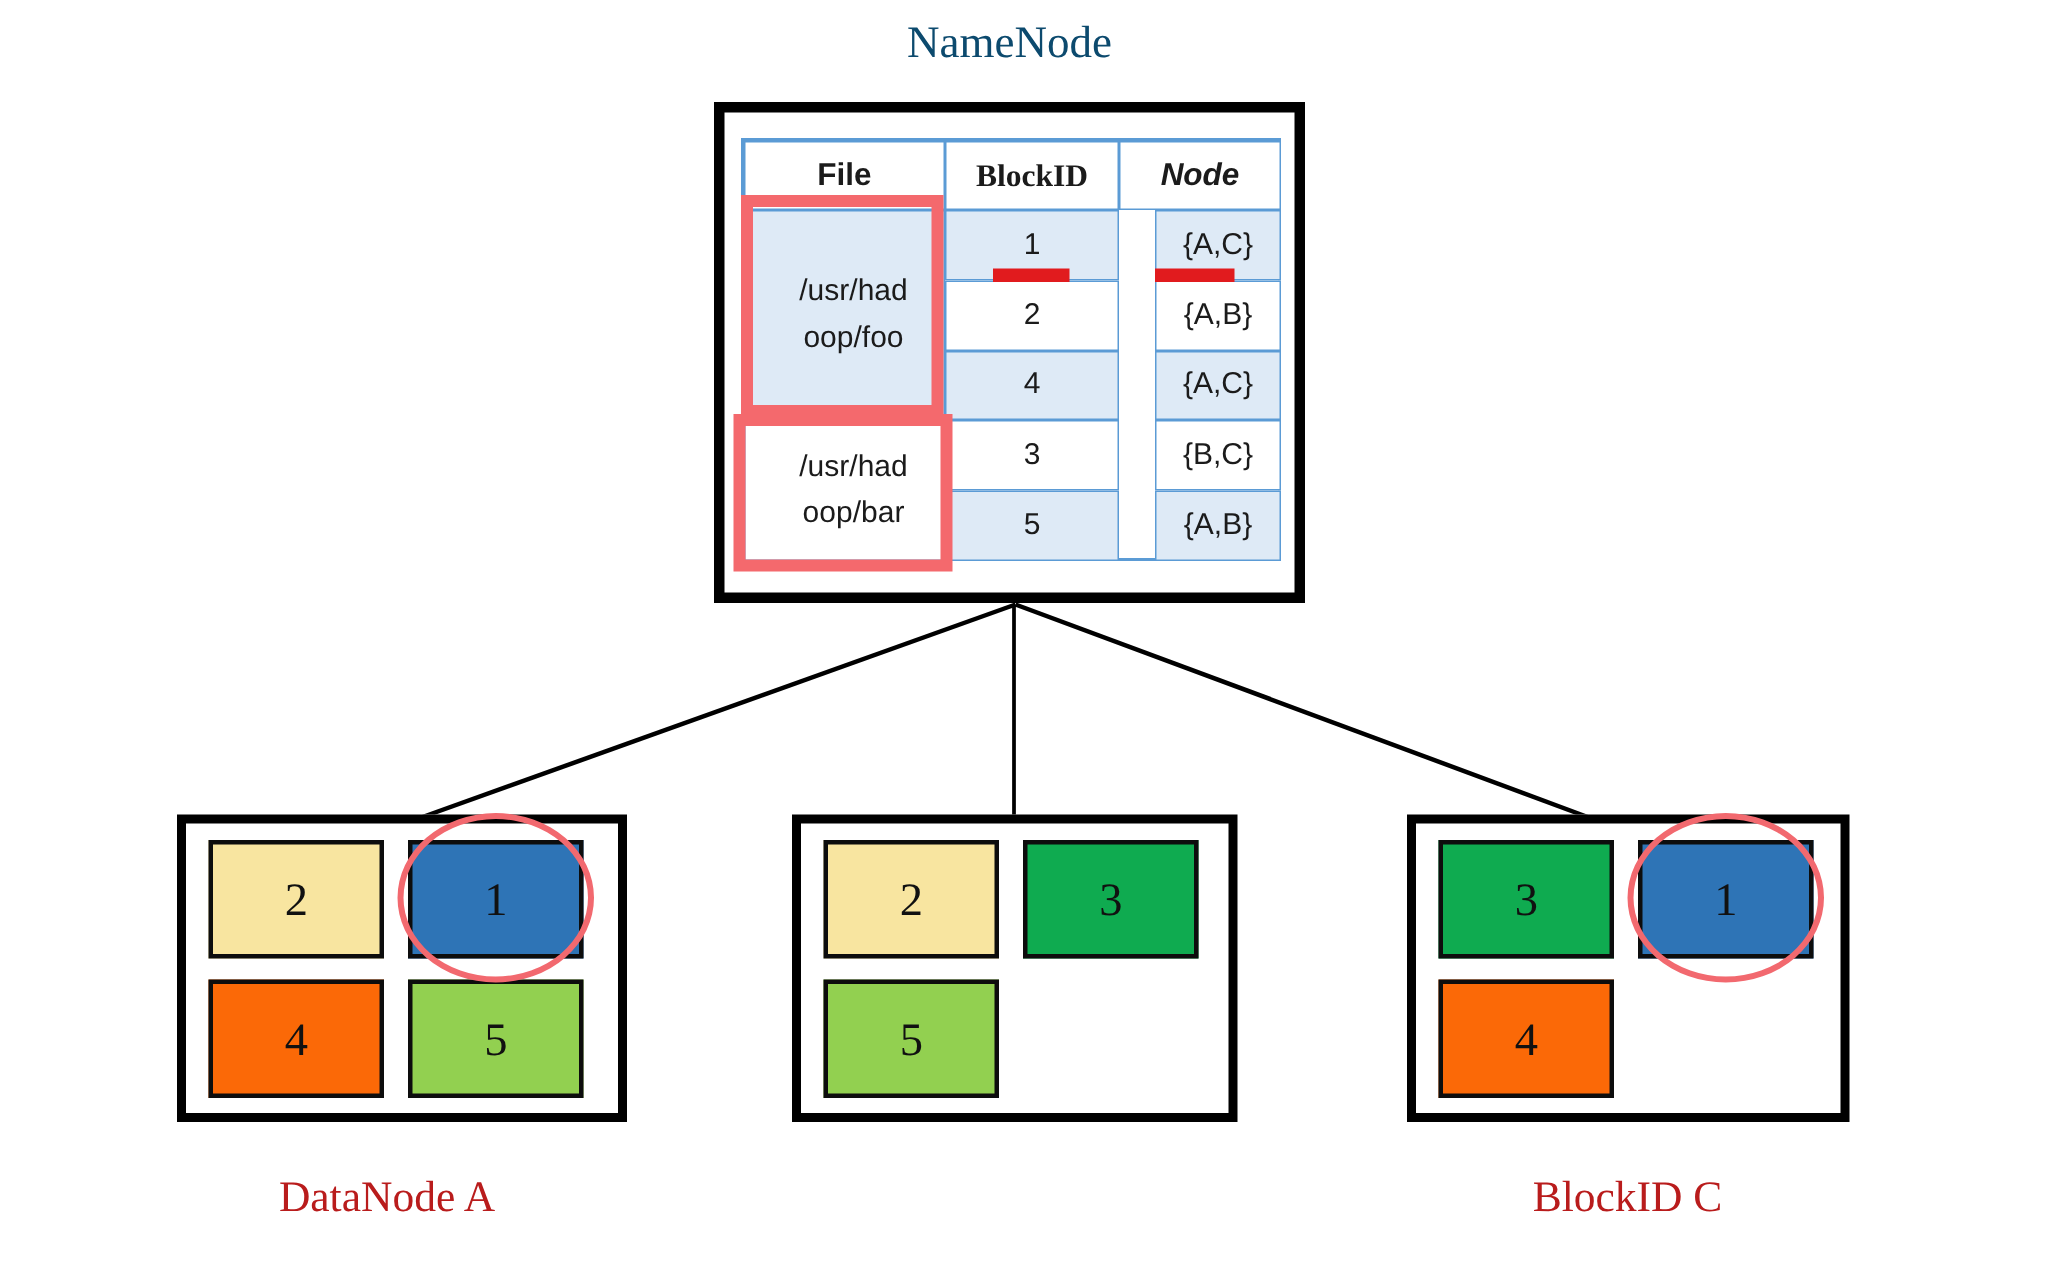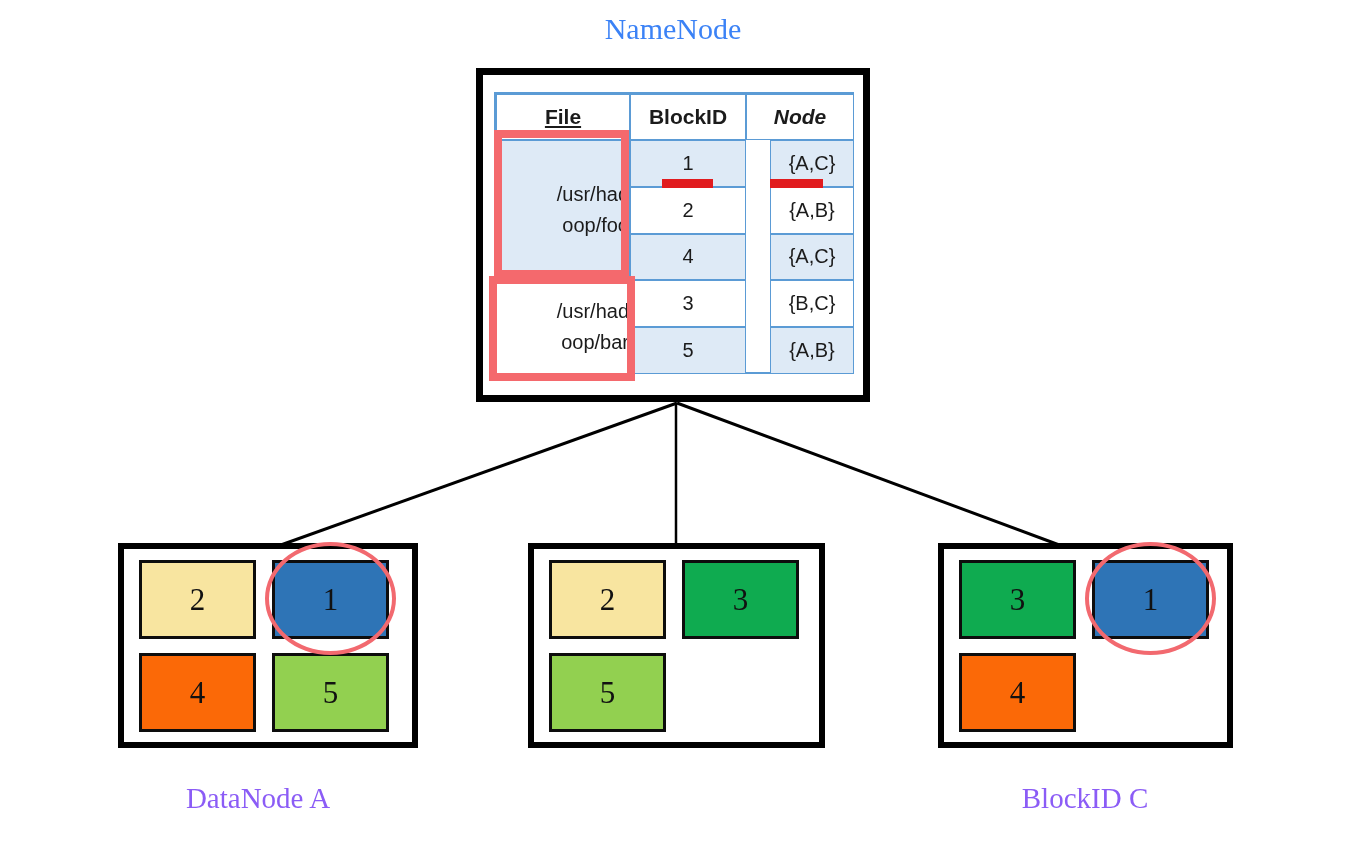--- a/index.html
+++ b/index.html
@@ -10,21 +10,21 @@
     background: #ffffff;
     font-family: "Liberation Serif", serif;
     overflow: hidden;
   }
   .abs { position: absolute; }
 
   
   #namenode-title {
     left: 476px; top: 12px; width: 394px;
     text-align: center;
-    font-size: 30px; color: #3b82f6;
+    font-size: 30px; color: #0c4a6e;
   }
   #namenode-box {
     left: 476px; top: 68px; width: 394px; height: 334px;
     border: 7px solid #000;
     background: #fff;
     box-sizing: border-box;
   }
   #nn-table {
     position: absolute; left: 11px; top: 17px;
     width: 360px; height: 282px;
@@ -39,21 +39,21 @@
   .nn-cell {
     border: 1px solid #5B9BD5;
     display: flex; align-items: center; justify-content: center;
     font-size: 20px;
     box-sizing: border-box;
   }
   .nn-head { font-weight: bold; font-size: 21px; background: #ffffff; }
   .shade  { background: #DEEAF6; }
   .white  { background: #ffffff; }
   .file-cell {
-    flex-direction: column; align-items: flex-end;
+    flex-direction: column; align-items: center;
     padding-left: 12px; justify-content: center;
     line-height: 1.55; font-size: 20px;
   }
   .col1 { grid-column: 1; }
   .col2 { grid-column: 2; }
   .col3 { grid-column: 3; margin-left: 24px; }
   .r1 { grid-row: 2; } .r2 { grid-row: 3; } .r3 { grid-row: 4; }
   .r4 { grid-row: 5; } .r5 { grid-row: 6; }
   .rowspan-foo { grid-row: 2 / span 3; }
   .rowspan-bar { grid-row: 5 / span 2; }
@@ -111,43 +111,43 @@
     width: 131px; height: 113px;
     border: 4px solid #F2696F;
     border-radius: 50%;
     box-sizing: border-box;
     pointer-events: none;
   }
 
   .datanode-label {
     position: absolute; top: 782px;
     width: 300px; text-align: center;
-    font-size: 29px; color: #8b5cf6;
+    font-size: 29px; color: #b91c1c;
   }
   #datanode-a-label { left: 108px; }
   #datanode-b-label { left: 527px; }
   #datanode-c-label { left: 935px; }
 </style>
 </head>
 <body>
 
 <div id="canvas">
 
   <svg id="connector-svg" class="abs">
     <line x1="677" y1="403" x2="278" y2="546" stroke="#000" stroke-width="3"></line>
     <line x1="676" y1="403" x2="676" y2="546" stroke="#000" stroke-width="2.5"></line>
     <line x1="677" y1="403" x2="1062" y2="546" stroke="#000" stroke-width="3"></line>
   </svg>
 
   <div id="namenode-title" class="abs">NameNode</div>
 
   <div id="namenode-box" class="abs">
     <div id="nn-table">
-      <div class="nn-cell nn-head" style="grid-row:1; grid-column:1;text-decoration:underline;">File</div>
-      <div class="nn-cell nn-head" style="grid-row:1; grid-column:2;">BlockID</div>
+      <div class="nn-cell nn-head" style="grid-row:1; grid-column:1;">File</div>
+      <div class="nn-cell nn-head" style="grid-row:1; grid-column:2;font-family:Liberation Serif, serif;">BlockID</div>
       <div class="nn-cell nn-head" style="grid-row:1; grid-column:3;font-style:italic;">Node</div>
 
       <div class="nn-cell file-cell shade col1 rowspan-foo">
         <span>/usr/had</span>
         <span>oop/foo</span>
       </div>
       <div class="nn-cell file-cell white col1 rowspan-bar">
         <span>/usr/had</span>
         <span>oop/bar</span>
       </div>

